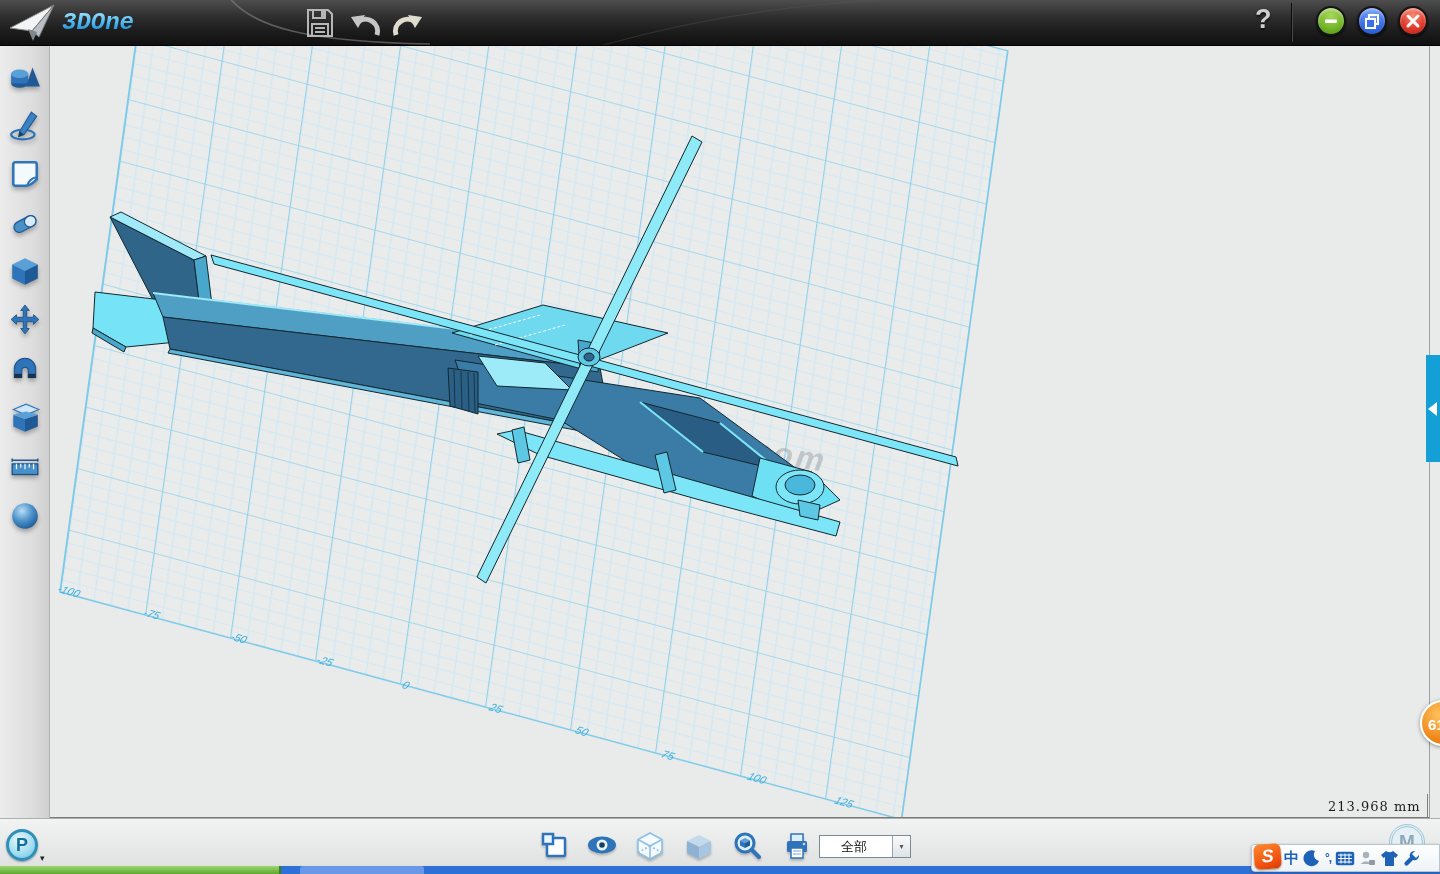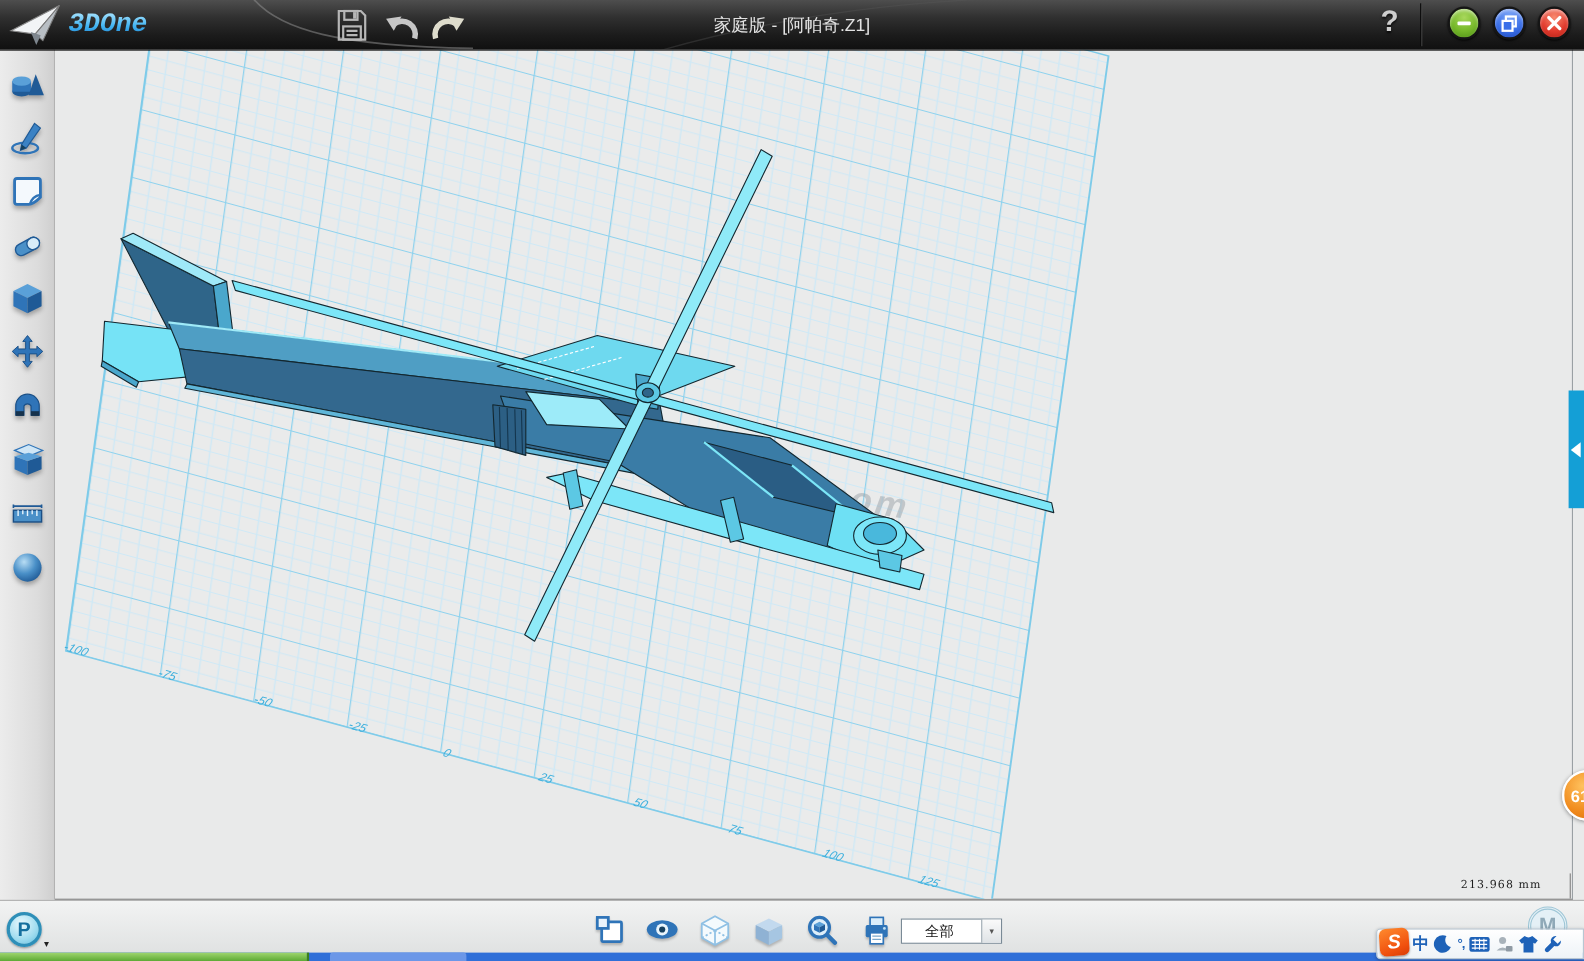--- a/index.html
+++ b/index.html
@@ -36,21 +36,21 @@
     box-sizing:border-box;z-index:10;}
   .side-icon{position:absolute;left:9px;width:32px;height:32px;cursor:pointer;
     filter:drop-shadow(0 3px 2px rgba(0,0,0,.28));}
 
   
   .canvas{position:absolute;left:50px;top:45px;width:1380px;height:773px;background:#e9eaea;
     border-right:1px solid #9aa0a4;border-bottom:1px solid #7a7a7a;box-sizing:border-box;z-index:5;overflow:hidden;}
   .axis-label{position:absolute;font-style:italic;font-size:11px;color:#3fb0dd;
     transform:rotate(15deg) skewX(-12deg);white-space:nowrap;pointer-events:none;}
   .scale-readout{position:absolute;left:1278px;top:754px;font-family:"DejaVu Serif",serif;
-    font-size:10px;color:#1c1c1c;letter-spacing:1px;}
+    font-size:13px;color:#1c1c1c;letter-spacing:1px;}
   .scale-tick{position:absolute;left:1377px;top:749px;height:23px;width:0;border-left:1px solid #808080;}
 
   
   .right-tab{position:absolute;left:1426px;top:355px;width:14px;height:107px;background:#149fd6;
     z-index:20;cursor:pointer;}
   .right-tab .tri{position:absolute;left:2px;top:47px;width:0;height:0;
     border-top:7px solid transparent;border-bottom:7px solid transparent;border-right:9px solid #fff;}
 
   
   .orange-badge{position:absolute;left:1420px;top:700px;width:46px;height:46px;border-radius:50%;
@@ -128,21 +128,20 @@
       <path d="M29 26 A12 12 0 0 0 10 13" fill="none" stroke="#c6c6c6" stroke-width="5"></path>
       <polygon points="3,8 17,6 10,19" fill="#c6c6c6"></polygon>
     </svg>
   </div>
   <div class="tb-icon" style="left:389px;top:9px;">
     <svg width="36" height="30" viewBox="0 0 36 30">
       <path d="M7 26 A12 12 0 0 1 26 13" fill="none" stroke="#dedccc" stroke-width="5"></path>
       <polygon points="33,8 19,6 26,19" fill="#dedccc"></polygon>
     </svg>
   </div>
-  <div class="doc-title">家庭版 - [阿帕奇.Z1]</div>
   <div class="help-q">?</div>
   <div class="tb-sep"></div>
   <div class="winbtn min">
     <svg width="16" height="16">
         <rect x="2" y="6.5" width="12" height="3.5" rx="1" fill="#fff"></rect>
       </svg>
   </div>
   <div class="winbtn max">
     <svg width="17" height="17" fill="none" stroke="#fff" stroke-width="2">
       <rect x="5" y="2" width="9" height="9"></rect>

